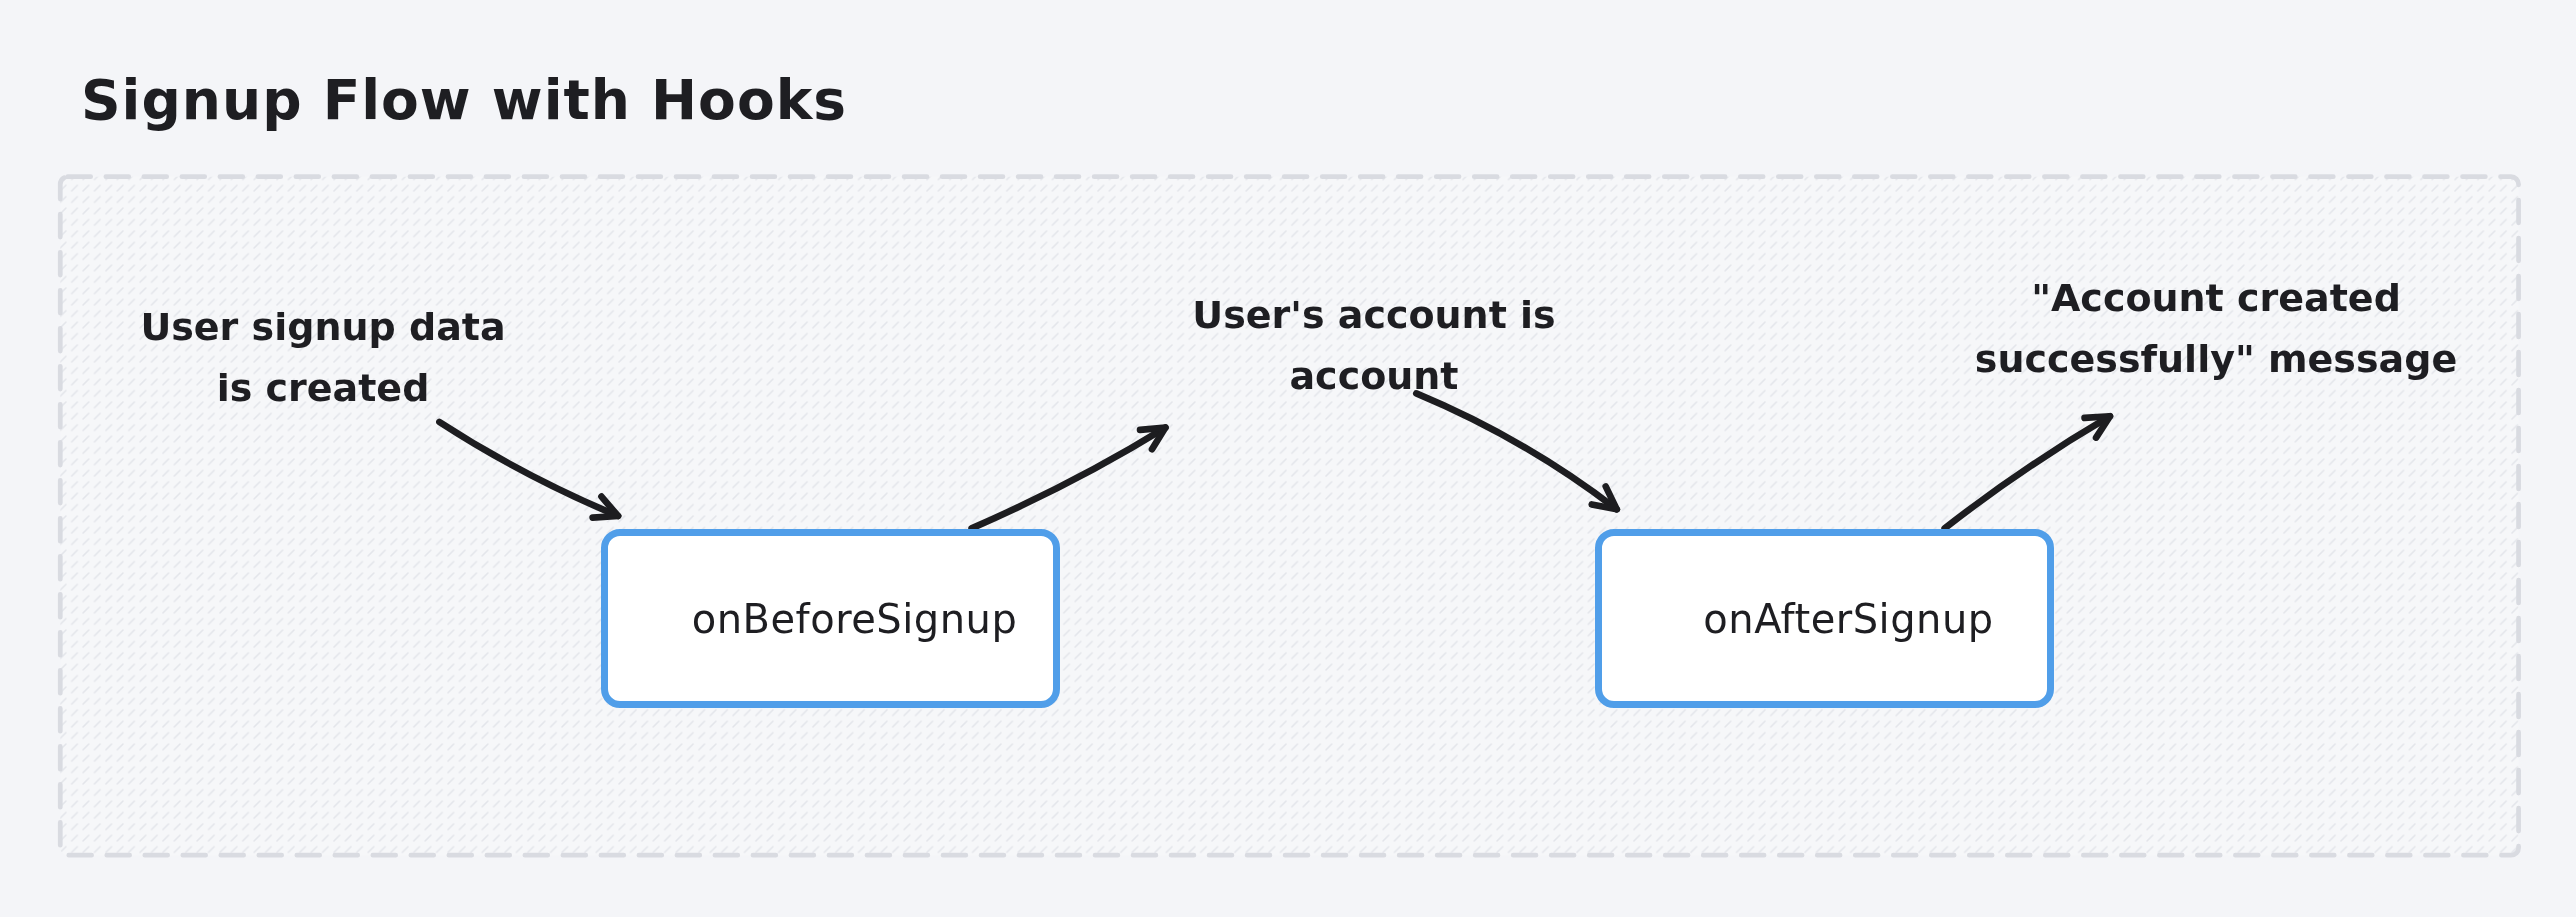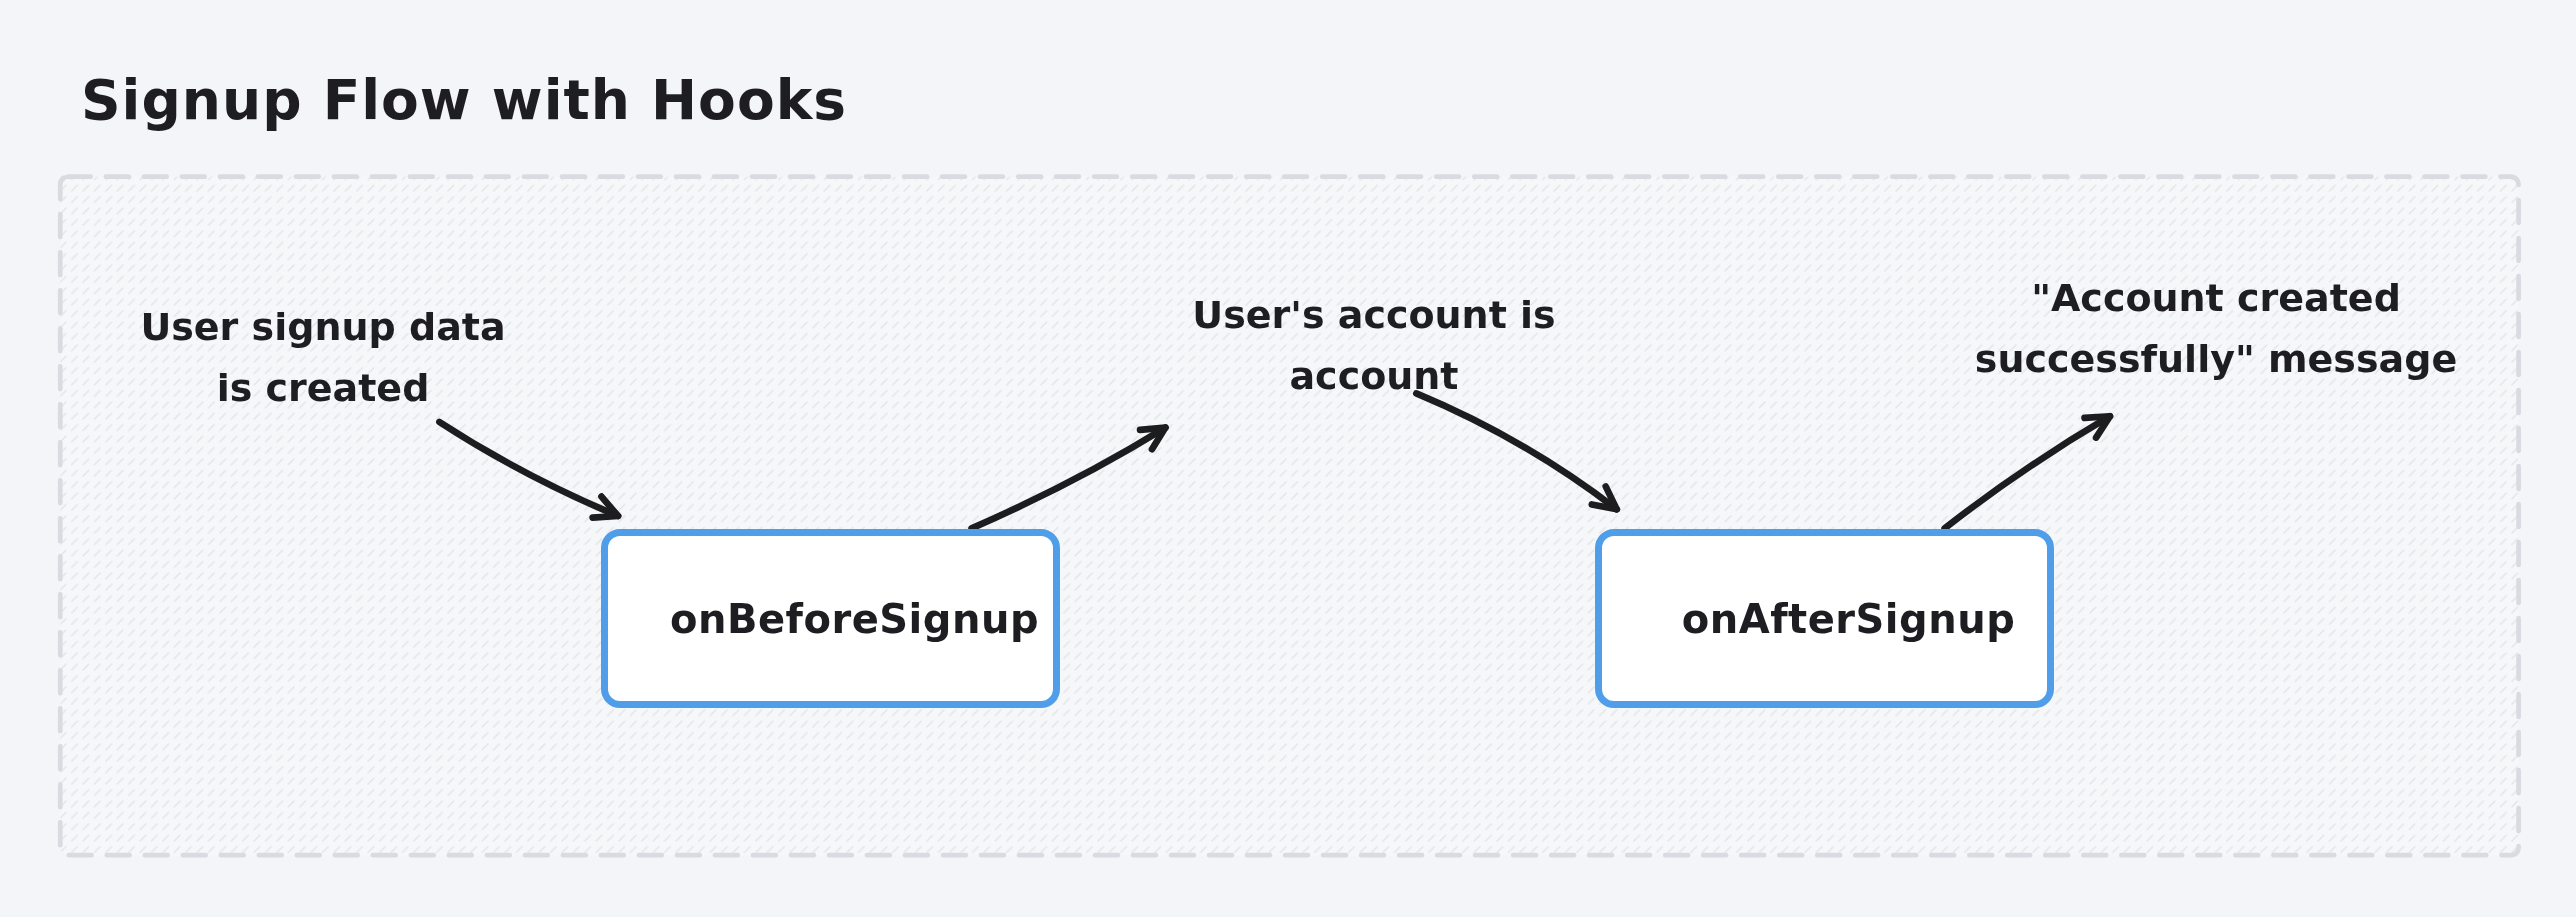--- a/index.html
+++ b/index.html
@@ -37,21 +37,21 @@
     position: absolute;
     width: 459px;
     height: 179px;
     background: #ffffff;
     border: 7.6px solid #509ee9;
     border-radius: 19px;
     display: flex;
     align-items: center;
     justify-content: center;
     font-size: 40px;
-    font-weight: 700;
+    font-weight: 400;
     color: #1e1e22;
     letter-spacing: 0.5px;
     padding-left: 48px;
   }
   .node-before { left: 601px; top: 529px; }
   .node-after  { left: 1595px; top: 529px; text-align: center; }
   .annotation {
     position: absolute;
     transform: translateX(-50%);
     text-align: center;

